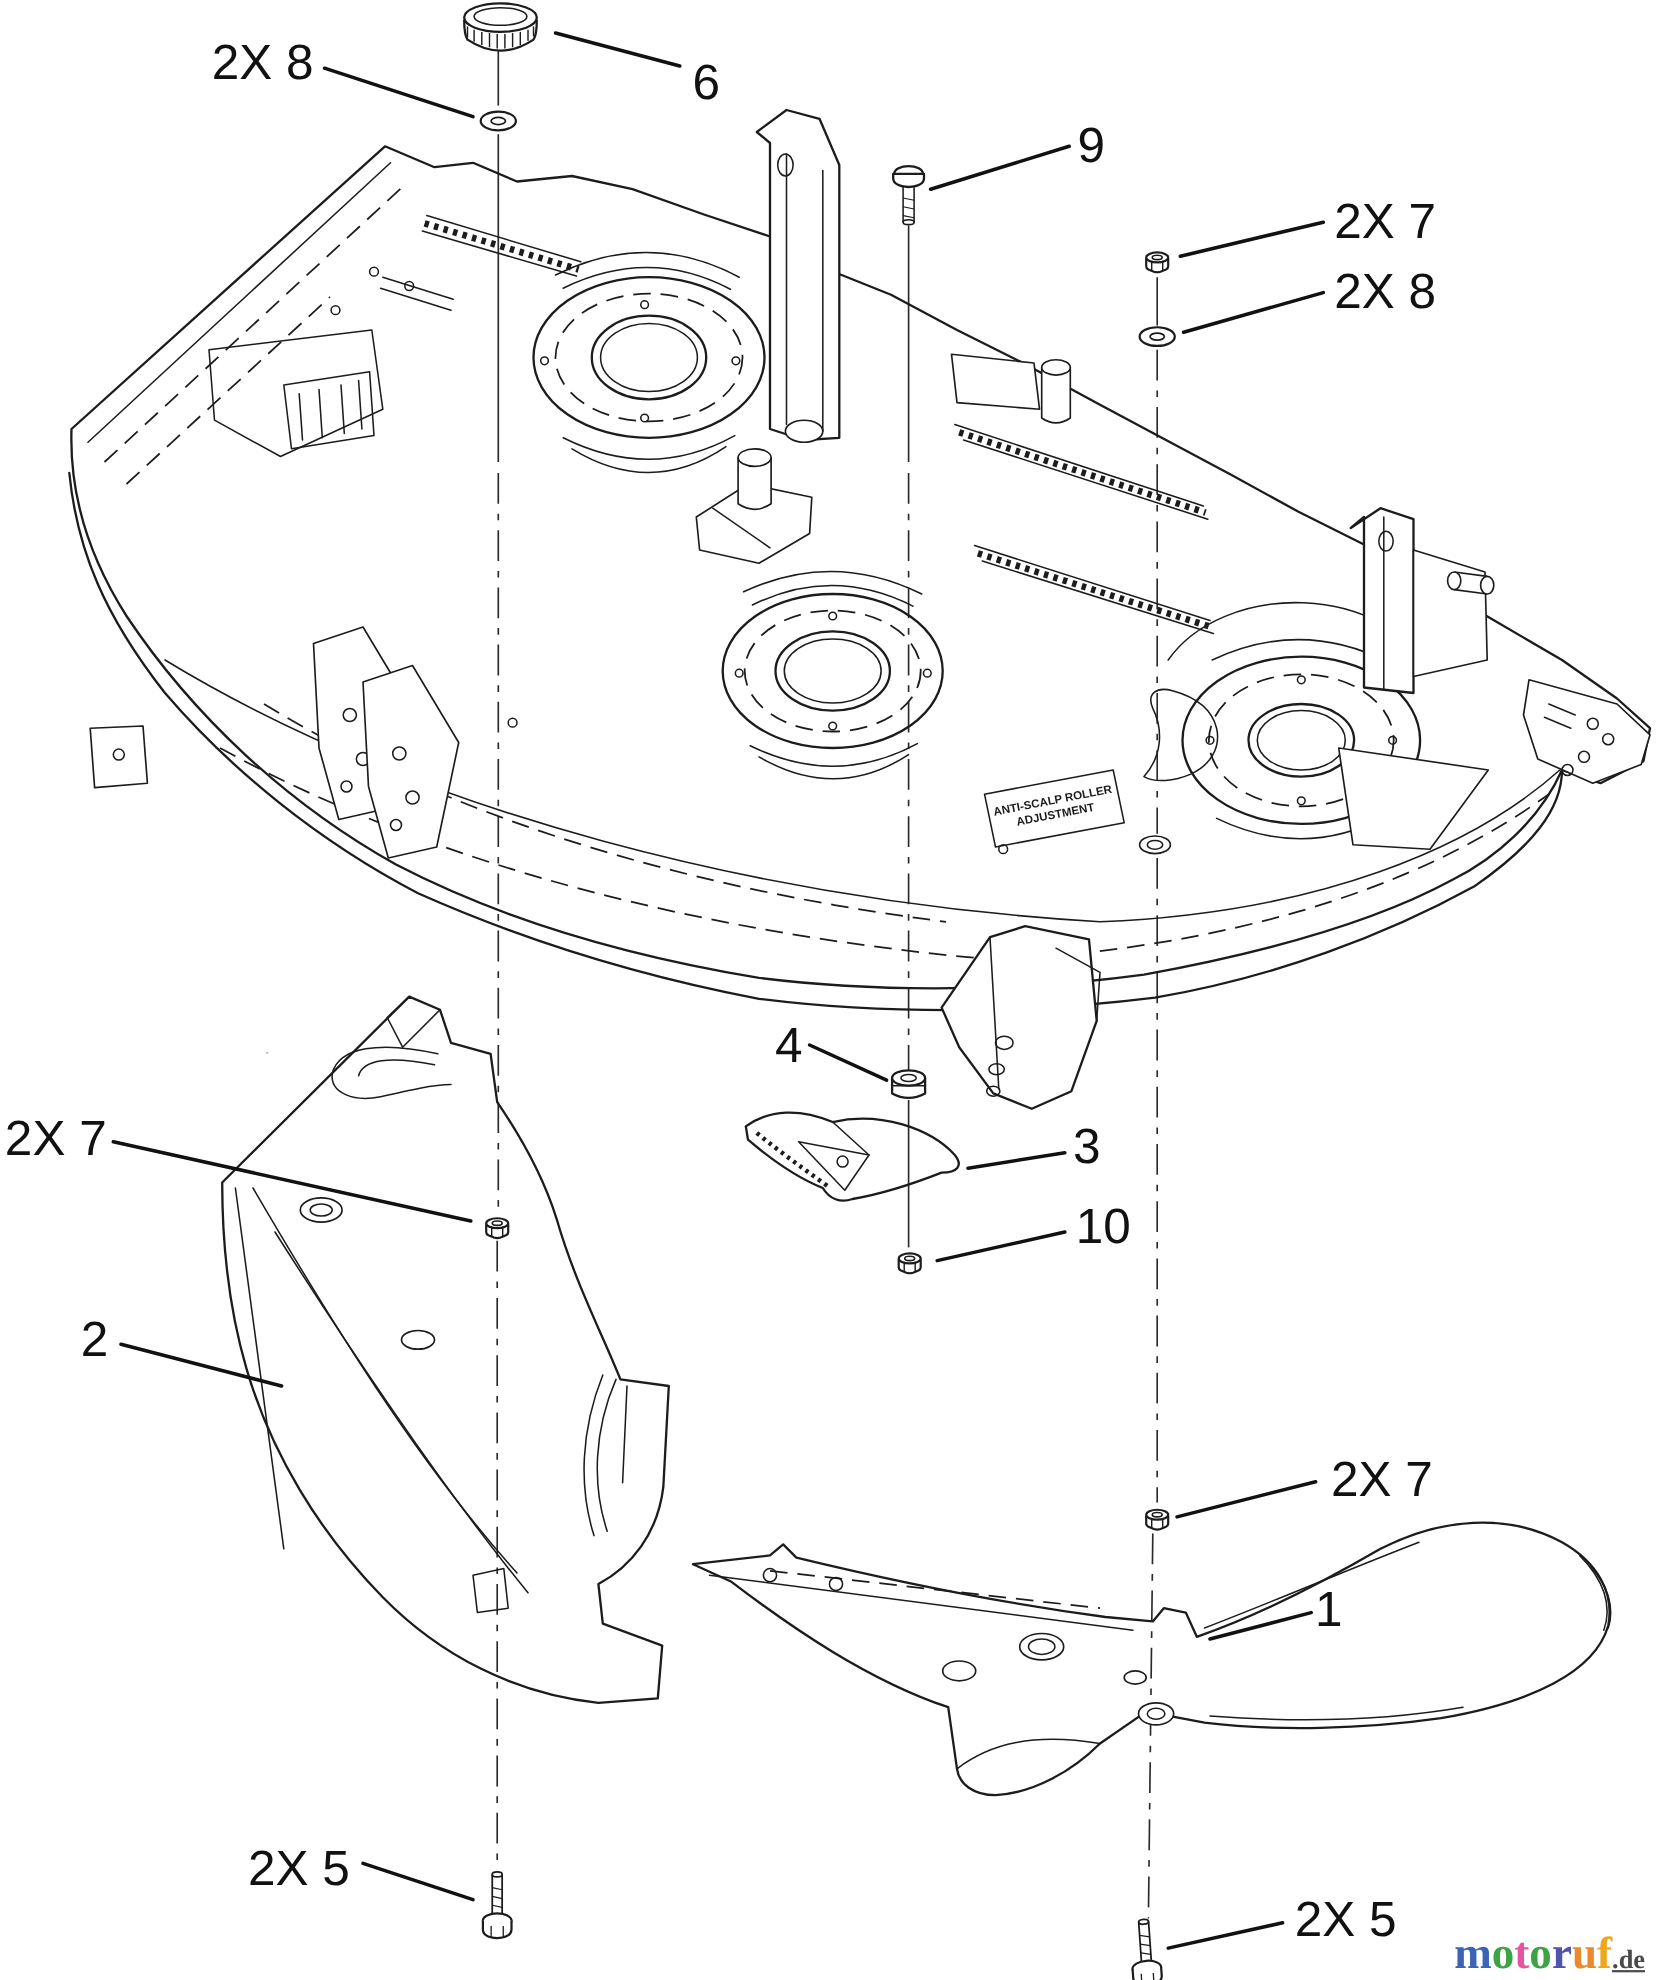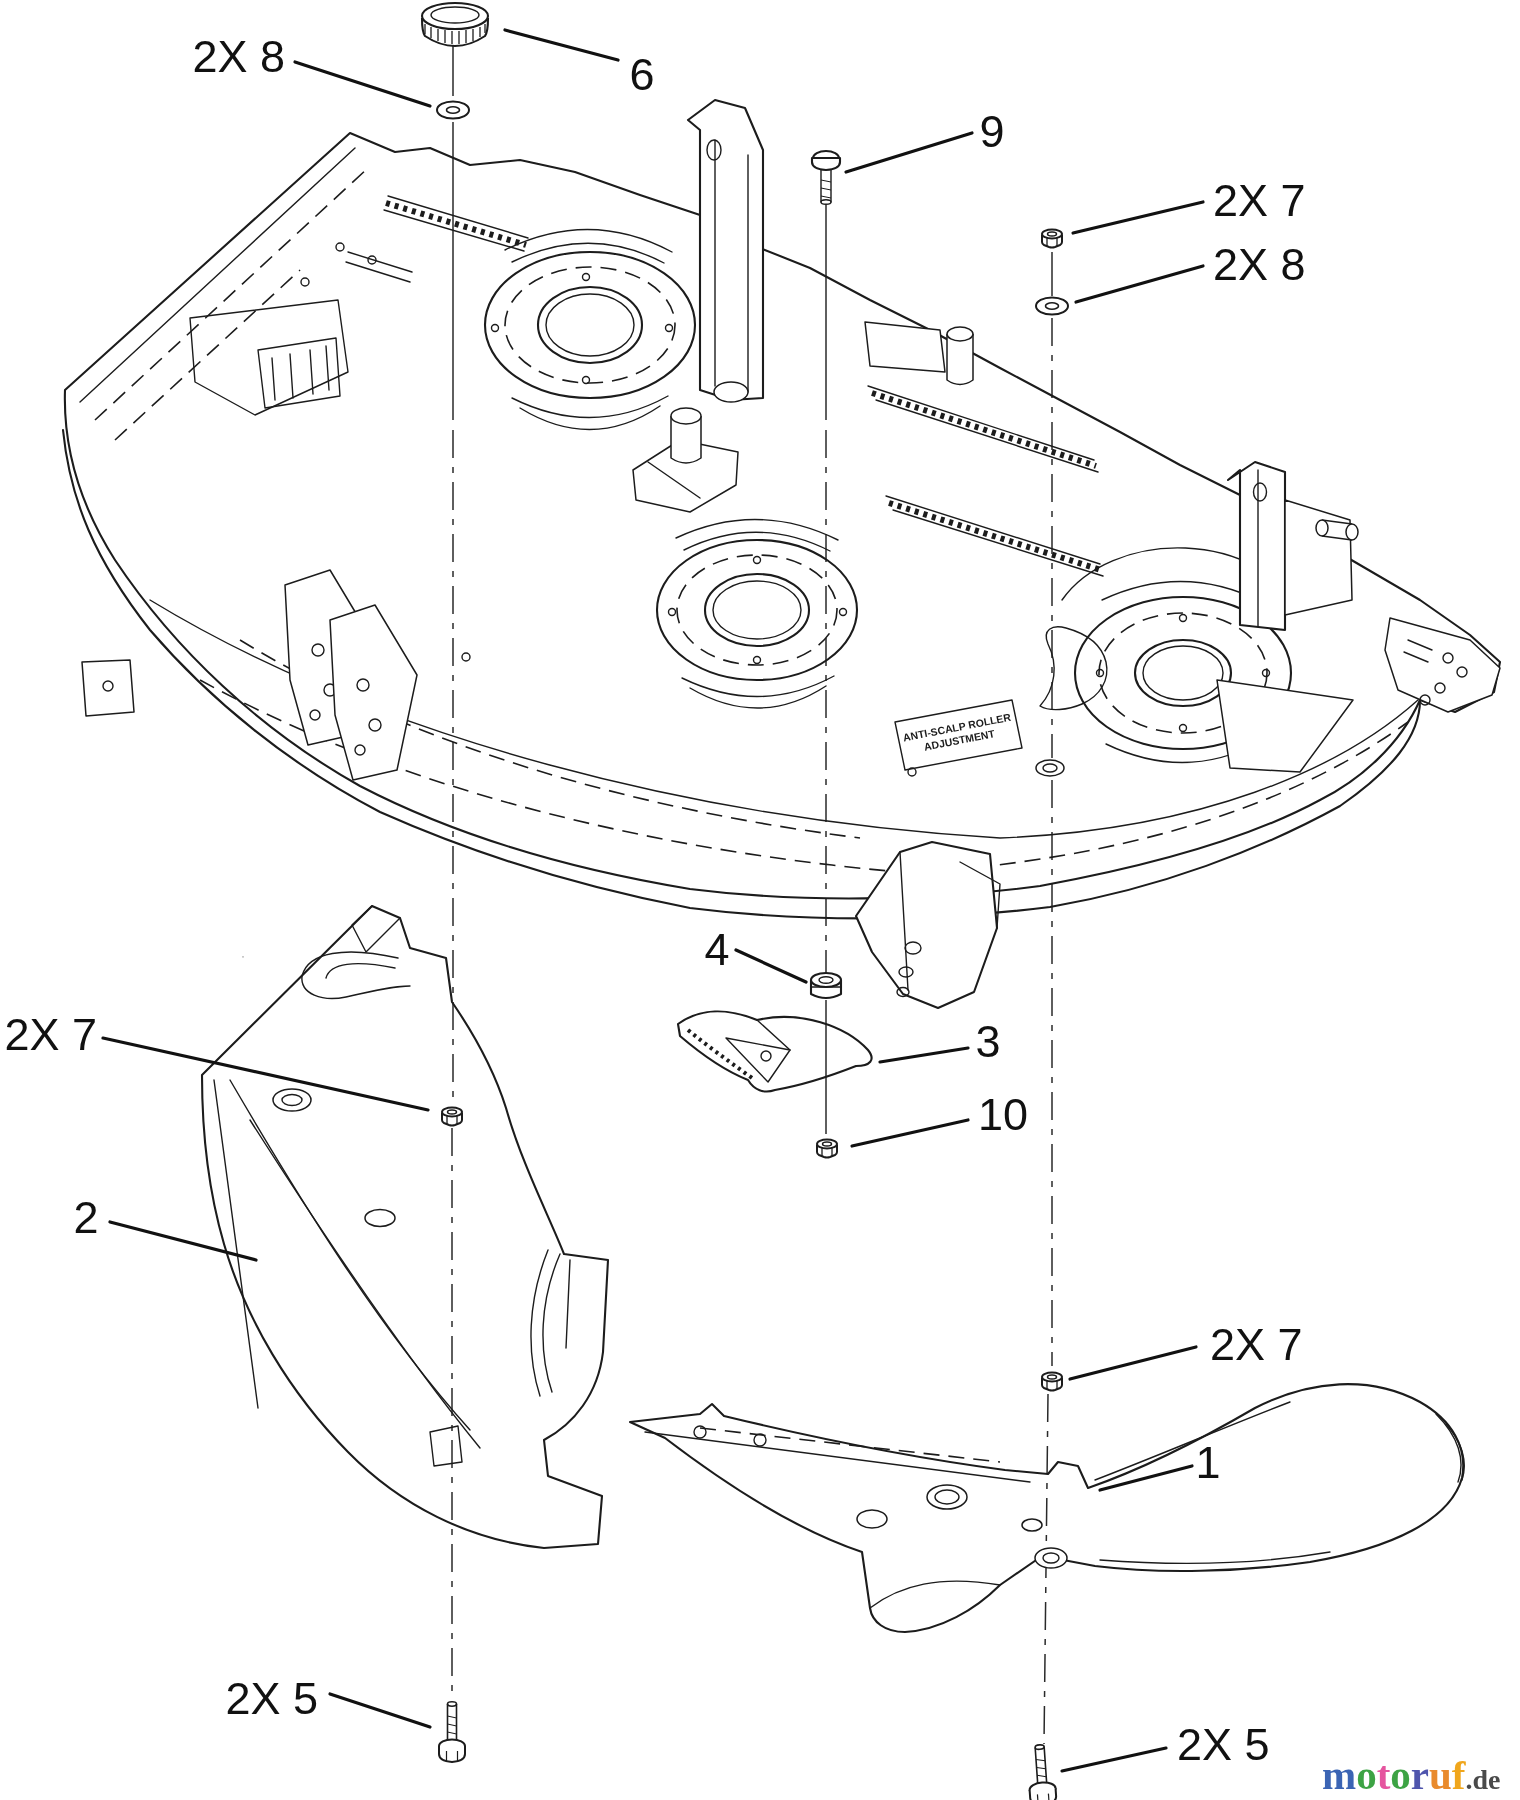--- a/index.html
+++ b/index.html
@@ -19,21 +19,21 @@
   .hatch{fill:none;stroke:#1c1c1c;stroke-width:6;stroke-dasharray:4 5;}
   .hatch-sm{fill:none;stroke:#1c1c1c;stroke-width:4;stroke-dasharray:3 4;}
   .leader{stroke:#111;stroke-width:3.2;stroke-linecap:round;}
   .callout{font-family:"Liberation Sans",sans-serif;font-size:45px;fill:#111;}
   .decal-text{font-family:"Liberation Sans",sans-serif;font-size:10.5px;font-weight:bold;fill:#1c1c1c;}
   #watermark{
     position:absolute;left:1322px;top:1752px;width:196px;height:46px;
     font-family:"Liberation Serif", serif;font-weight:bold;font-size:41px;
     white-space:nowrap;line-height:46px;
   }
-  #watermark .suffix{font-size:28px;font-weight:bold;}
+  #watermark .suffix{font-size:24px;font-weight:bold;text-decoration:underline;}
 </style>
 </head>
 <body>
 
 <div id="stage">
 <svg width="1520" height="1800" viewBox="0 0 1520 1800">
 
   <defs>
     <g id="nut">
       <path d="M-10,-2 L-10,5 Q-10,7 -8,8 L-3,10 Q0,11 3,10 L8,8 Q10,7 10,5 L10,-2" fill="#fff" stroke="#1c1c1c" stroke-width="2"></path>

